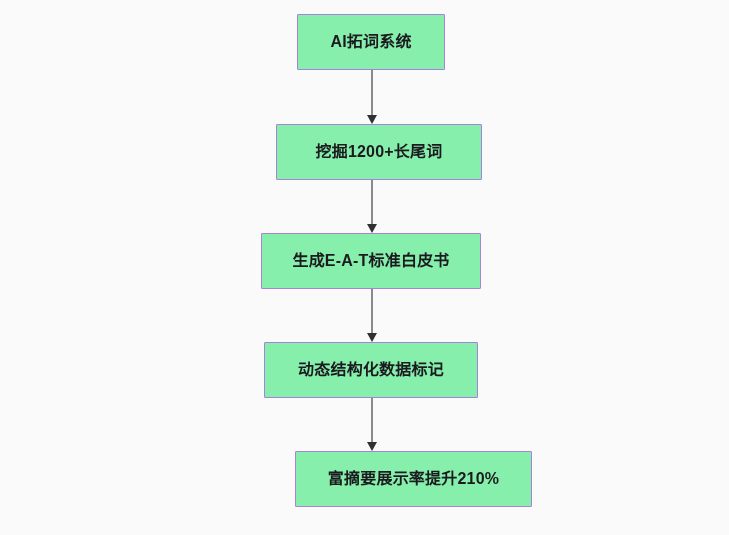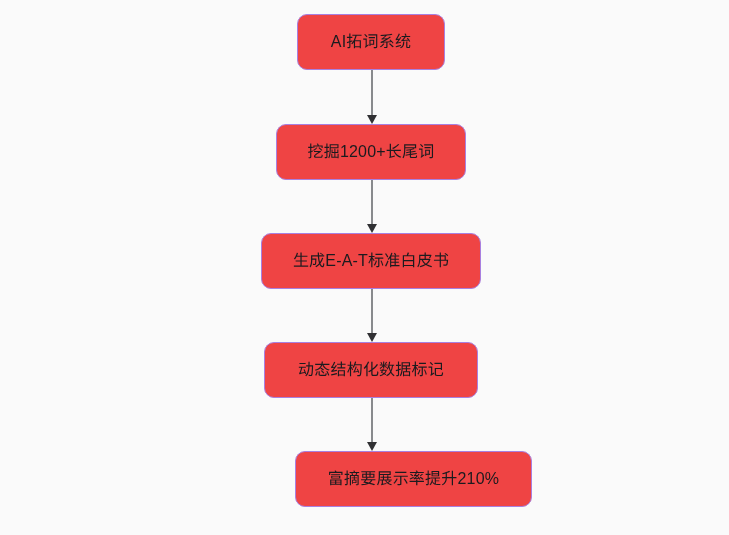--- a/index.html
+++ b/index.html
@@ -16,31 +16,32 @@
     position: relative;
   }
   #flowchart {
     position: relative;
     width: 729px;
     height: 535px;
   }
   .node {
     position: absolute;
     box-sizing: border-box;
-    background: #ef4444;
+    background: #86efac;
     border: 1.5px solid #a880e0;
-    border-radius: 10px;
+    border-radius: 1px;
     display: flex;
     align-items: center;
     justify-content: center;
     color: #1b1b1f;
     font-size: 16px;
     line-height: 1.2;
     letter-spacing: 0.2px;
     white-space: nowrap;
+    font-weight: bold;
   }
   .node-label {
     display: block;
     text-align: center;
   }
   .edge {
     position: absolute;
     width: 0;
   }
   .edge-line {
@@ -82,21 +83,21 @@
 
   <div class="edge" style="left:371px; top:398px; height:53px;">
     <div class="edge-line" style="height:45px;"></div>
     <div class="edge-head" style="top:44px;"></div>
   </div>
 
   <div class="node" style="left:297px; top:14px; width:148px; height:56px;">
     <span class="node-label">AI拓词系统</span>
   </div>
 
-  <div class="node" style="left:276px; top:124px; width:190px; height:56px;">
+  <div class="node" style="left:276px; top:124px; width:206px; height:56px;">
     <span class="node-label">挖掘1200+长尾词</span>
   </div>
 
   <div class="node" style="left:264px; top:342px; width:214px; height:56px;">
     <span class="node-label">动态结构化数据标记</span>
   </div>
 
   <div class="node" style="left:261px; top:233px; width:220px; height:56px;">
     <span class="node-label">生成E-A-T标准白皮书</span>
   </div>

